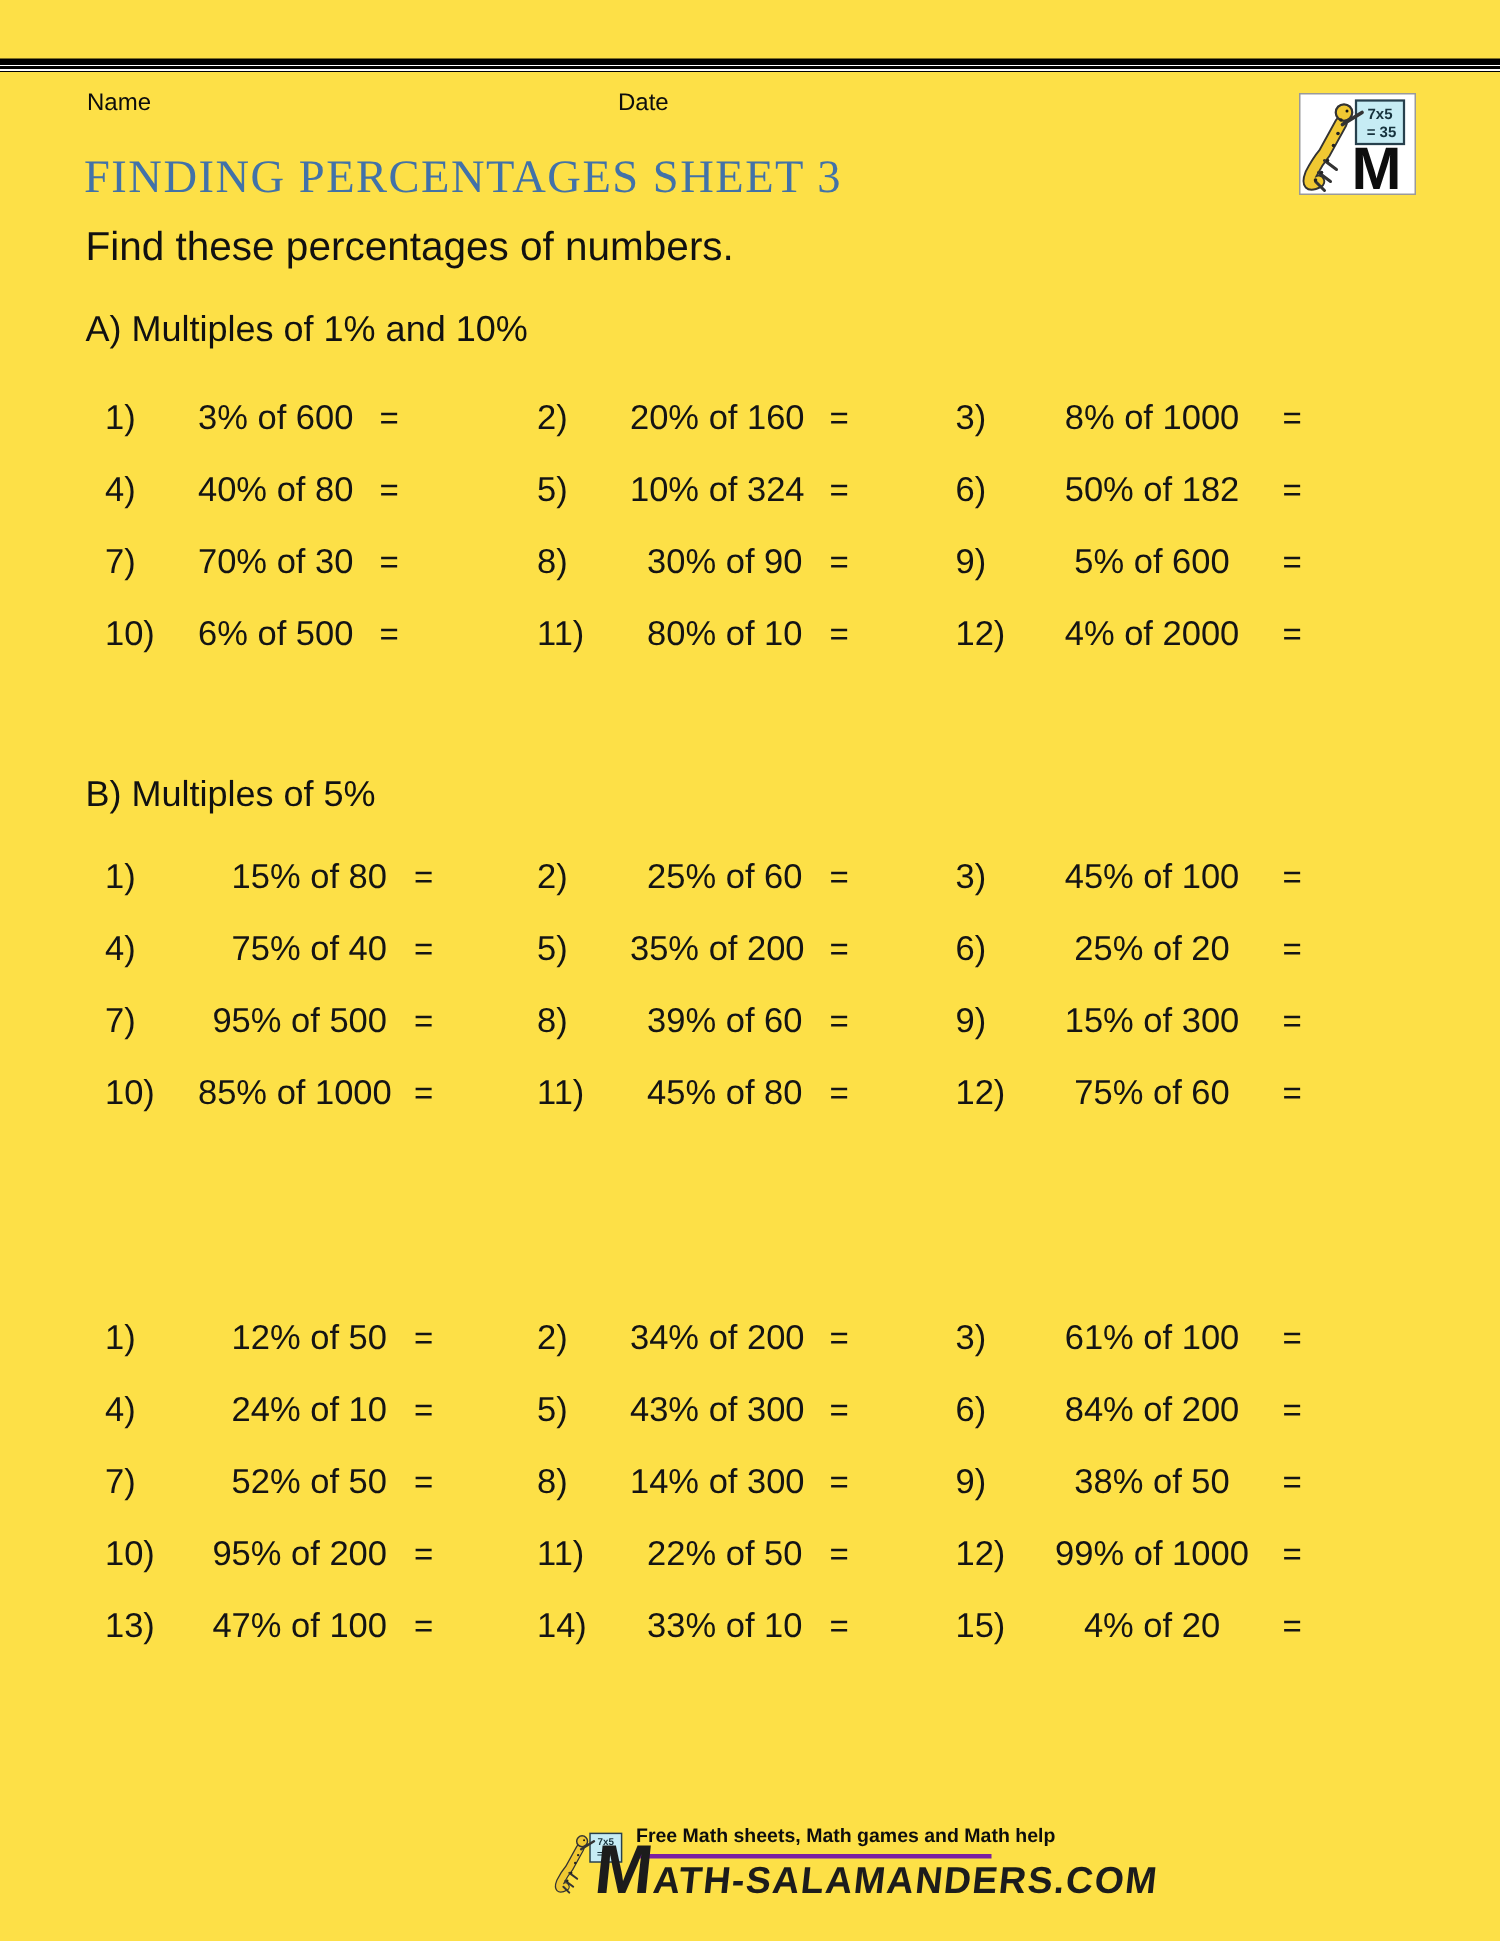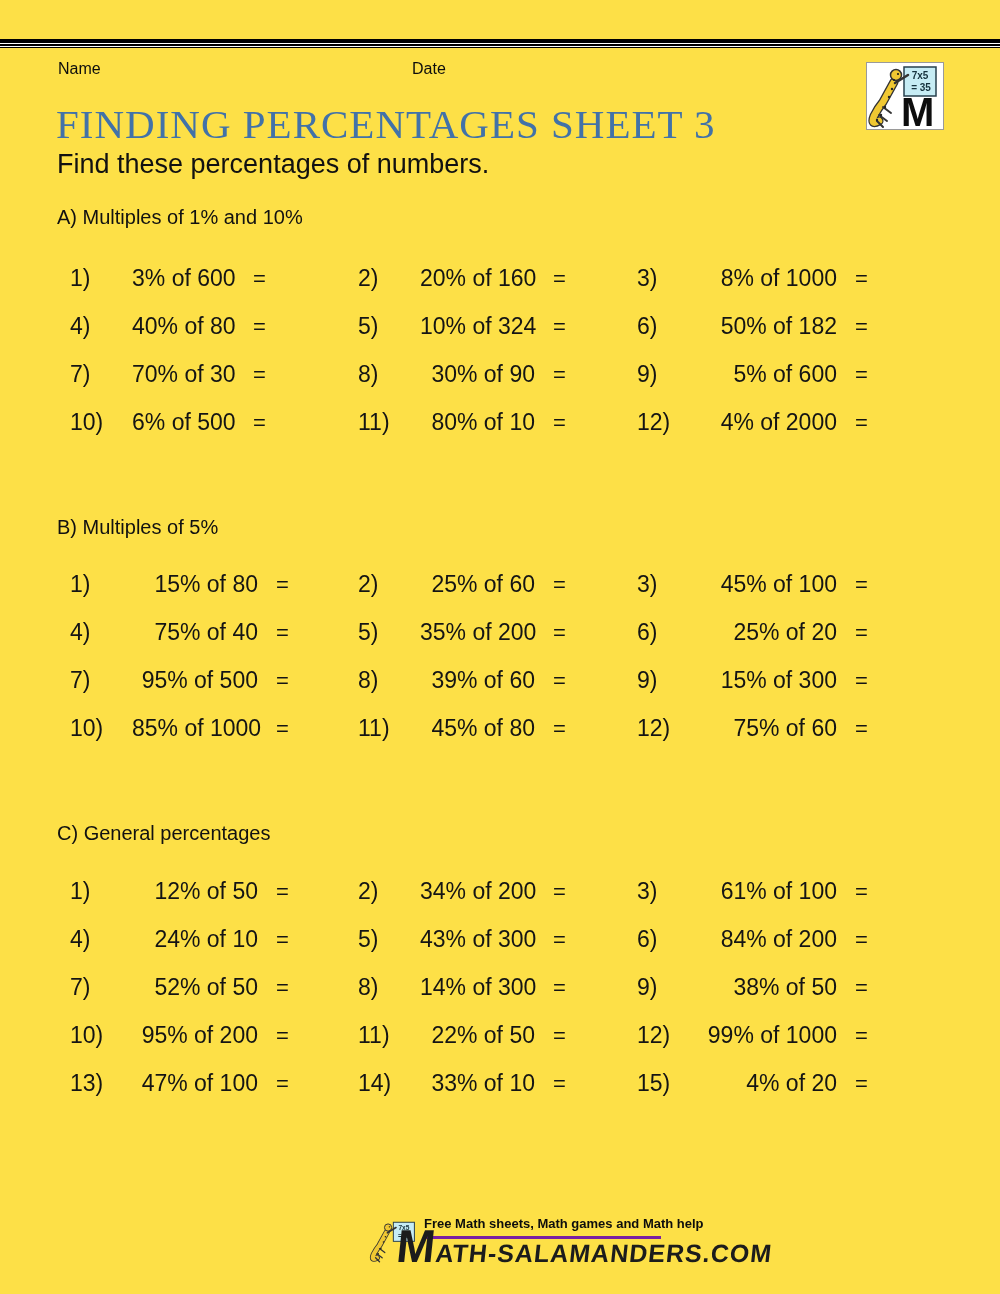--- a/index.html
+++ b/index.html
@@ -17,45 +17,45 @@
   #date-label{left:412px;}
 
   
   #logo-box{
     position:absolute;left:866px;top:62px;width:78px;height:68px;
     background:#fff;border:1px solid #9a9a9a;box-sizing:border-box;
   }
 
   #title{
     position:absolute;left:56px;top:100px;font-family:"Liberation Serif",serif;
-    font-size:41px;letter-spacing:1px;color:#4272a8;white-space:nowrap;
+    font-size:31px;letter-spacing:1px;color:#4272a8;white-space:nowrap;
   }
   #subtitle{position:absolute;left:57px;top:149px;font-size:27px;color:#111;}
 
-  .sec-heading{position:absolute;left:57px;font-size:20px;color:#111;white-space:nowrap;}
+  .sec-heading{position:absolute;left:57px;font-size:24px;color:#111;white-space:nowrap;}
   #heading-a{top:206px;}
   #heading-b{top:516px;}
   #heading-c{top:822px;}
 
   .rows{position:absolute;left:70px;width:910px;}
   #rows-a{top:254px;}
   #rows-b{top:560px;}
   #rows-c{top:867px;}
 
   .row{display:flex;height:48px;align-items:center;}
   .cell{display:flex;align-items:baseline;font-size:23px;white-space:nowrap;}
   .c1{width:288px;}
   .c2{width:279px;}
   .c3{width:300px;}
   .num{display:inline-block;width:62px;}
   .expr{display:inline-block;text-align:right;}
   #rows-a .c1 .expr{width:103px;}
   #rows-b .c1 .expr,#rows-c .c1 .expr{width:126px;}
   .c2 .expr{width:115px;}
-  .c3 .expr{width:138px;}
+  .c3 .expr{width:138px;text-align:center;}
   .eq{margin-left:18px;font-size:22px;}
 
   
   #footer{position:absolute;left:16px;top:1205px;width:1000px;height:80px;}
   #footer-mascot{position:absolute;left:353px;top:8px;}
   #footer-tagline{position:absolute;left:408px;top:11px;font-size:13px;font-weight:bold;color:#0d0d0d;white-space:nowrap;}
   #footer-rule{position:absolute;left:408px;top:31px;width:237px;height:3px;background:#7a1fa2;}
   #wordmark{
     position:absolute;left:381px;top:18px;display:flex;align-items:baseline;
     font-weight:bold;color:#1c1c1c;transform:skewX(-6deg);letter-spacing:1px;white-space:nowrap;
@@ -237,21 +237,20 @@
           <span class="eq">=</span>
         </div>
         <div class="cell c3">
           <span class="num">12)</span>
           <span class="expr">75% of 60</span>
           <span class="eq">=</span>
         </div>
       </div>
     </div>
 
-  <div id="heading-c" class="sec-heading">C) General percentages</div>
   <div id="rows-c" class="rows">
       <div class="row">
         <div class="cell c1">
           <span class="num">1)</span>
           <span class="expr">12% of 50</span>
           <span class="eq">=</span>
         </div>
         <div class="cell c2">
           <span class="num">2)</span>
           <span class="expr">34% of 200</span>

